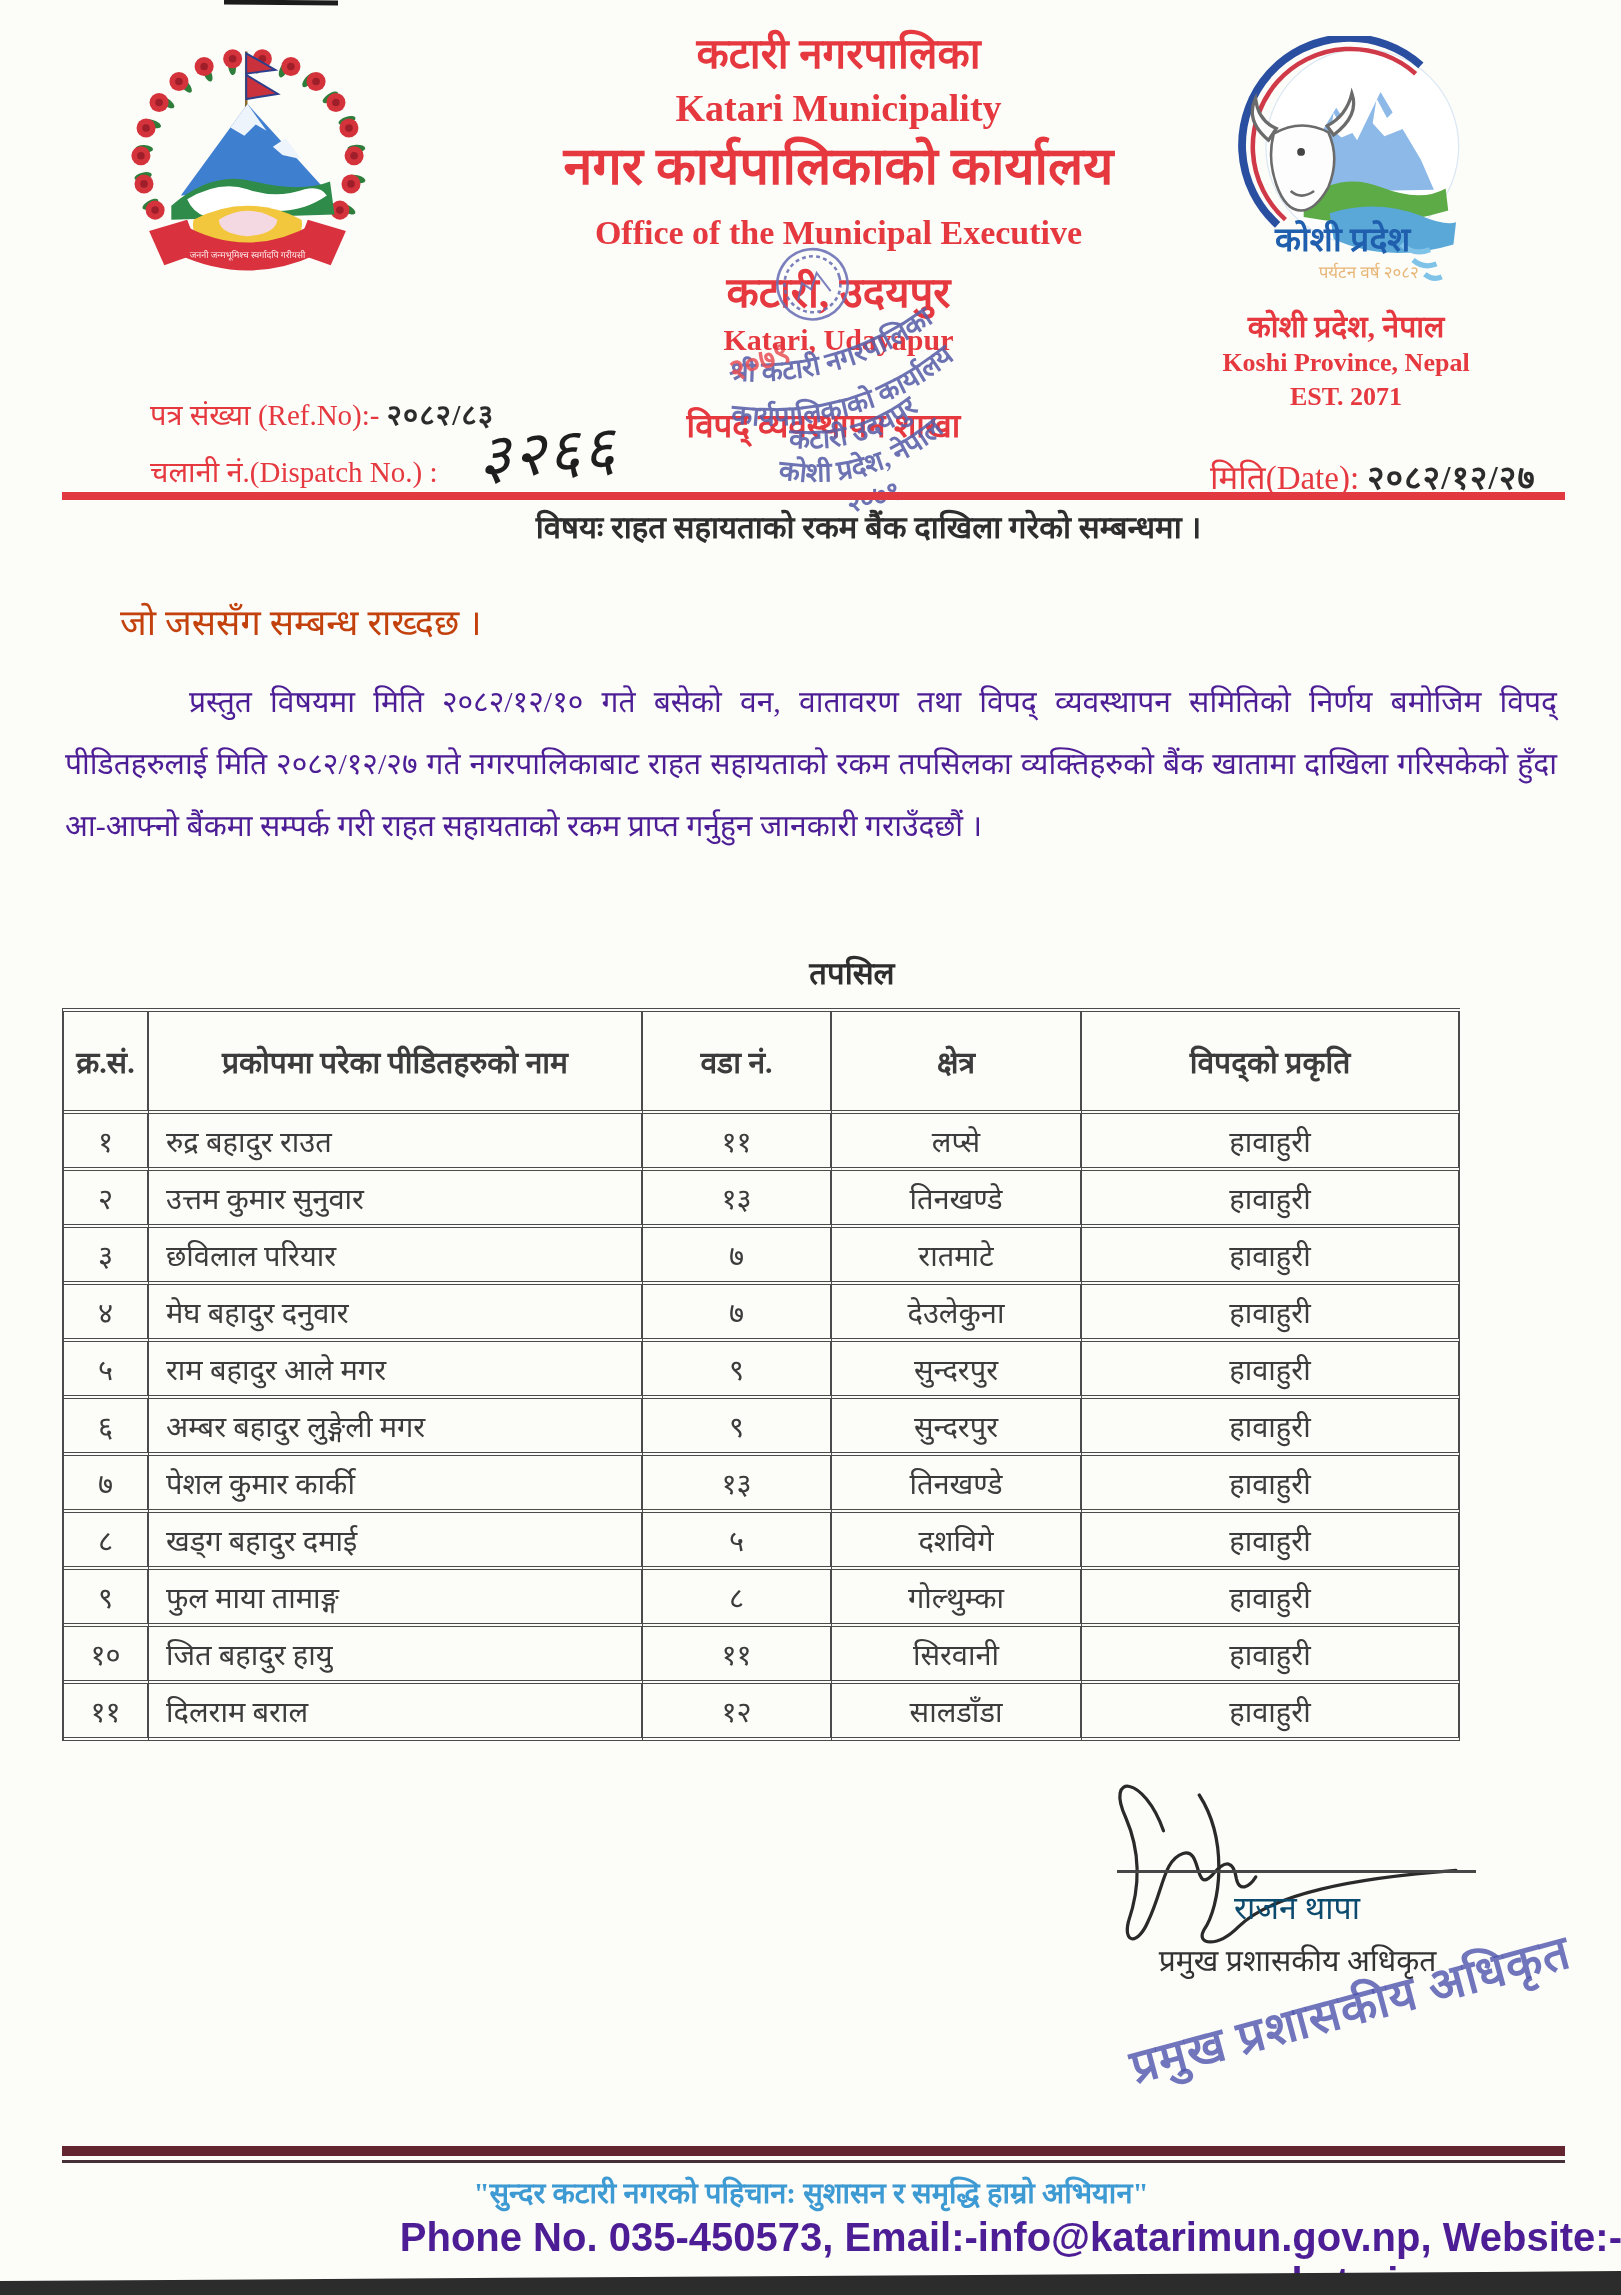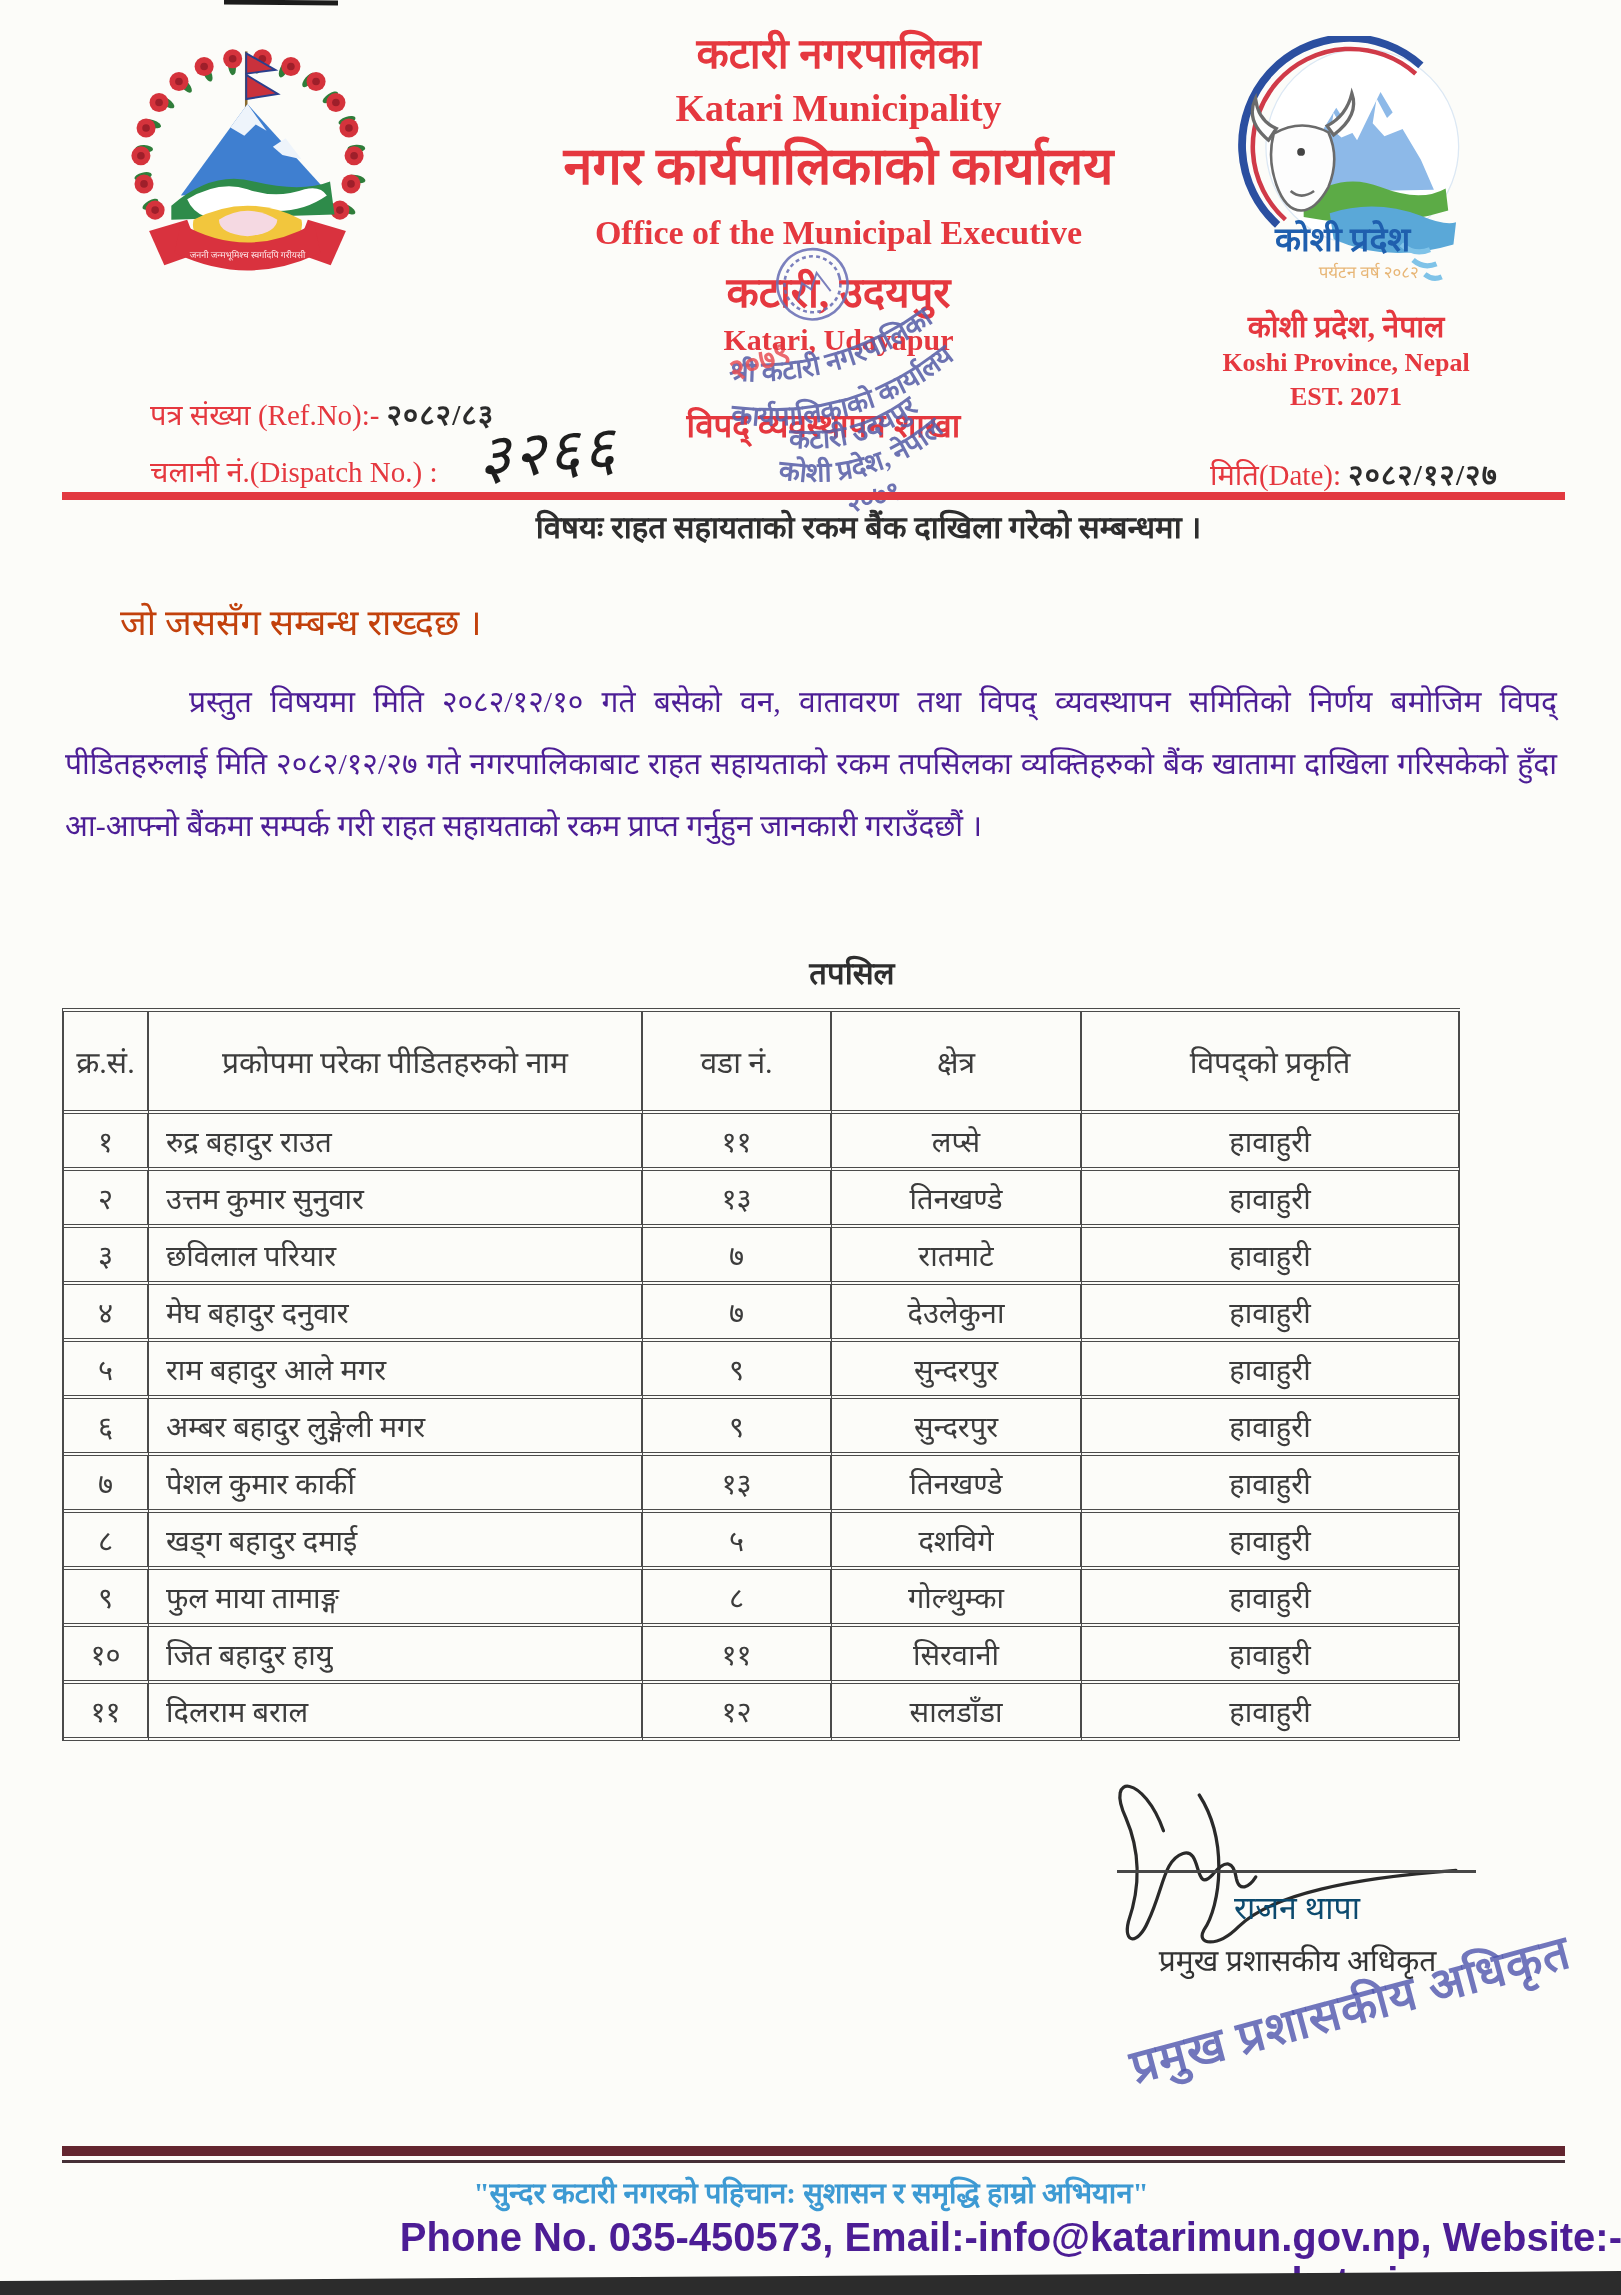--- a/index.html
+++ b/index.html
@@ -38,36 +38,36 @@
   .prov-block{left:1164px;top:307px;width:364px;text-align:center;line-height:1.3;}
   .prov-block .l1{font-size:30px;font-weight:bold;}
   .prov-block .l2{font-size:26px;font-weight:bold;}
   .prov-block .l3{font-size:26px;font-weight:bold;}
 
   
   .ref-row{left:150px;top:394px;font-size:29px;}
   .ref-row .val{color:#2c2c2c;font-weight:bold;letter-spacing:1.3px;}
   .disp-row{left:150px;top:451px;font-size:29px;}
   .disp-val{left:478px;top:408px;font-size:62px;color:#1e1e1e;font-style:italic;transform:rotate(-4deg);letter-spacing:2.6px;}
-  .date-row{left:1210px;top:454px;font-size:29px;}
+  .date-row{left:1210px;top:454px;font-size:33px;}
   .date-row .val{color:#2c2c2c;font-weight:bold;letter-spacing:1.3px;}
   .red-rule{left:62px;top:492px;width:1503px;height:7.8px;background:#e23940;}
 
   .subject{left:111px;top:505px;width:1515px;text-align:center;font-size:31px;font-weight:600;color:#2e2e2e;}
   .salutation{left:120px;top:597px;font-size:36px;color:#c2410c;}
   .body-par{left:65px;top:671px;width:1492px;font-size:30px;line-height:62px;color:#4c1d95;
             text-align:justify;text-indent:124px;}
   .tapsil{left:104px;top:951px;width:1496px;text-align:center;font-size:31px;font-weight:bold;color:#2e2e2e;}
 
   
   .victims{left:62px;top:1008px;width:1398px;border-collapse:separate;border-spacing:0;
            border-left:2px solid #4b4b4b;border-top:4.6px double #4b4b4b;table-layout:fixed;}
   .victims th,.victims td{border-right:2px solid #4b4b4b;border-bottom:4.6px double #4b4b4b;
            font-size:29px;color:#3c3c3c;text-align:center;vertical-align:middle;padding:0 3.9px;}
-  .victims th{height:98px;font-weight:normal;font-size:30px;}
+  .victims th{height:98px;font-weight:bold;font-size:30px;}
   .victims td{height:53px;}
   .victims td.cell-name{text-align:left;padding-left:17px;}
   .col-sn{width:85px}.col-name{width:494px}.col-ward{width:189px}.col-area{width:250px}.col-nature{width:378px}
 
   
   .sig-svg{left:1066px;top:1756px;}
   .sig-line{left:1117px;top:1870px;width:359px;height:2.6px;background:#474747;}
   .sig-name{left:1141px;top:1885px;width:312px;text-align:center;font-size:32px;color:#0c4a6e;}
   .sig-title{left:1060px;top:1939px;width:475px;text-align:center;font-size:30px;color:#333;}
   .title-stamp{left:1131px;top:2034px;font-size:47px;font-weight:bold;color:rgba(77,84,172,.8);

